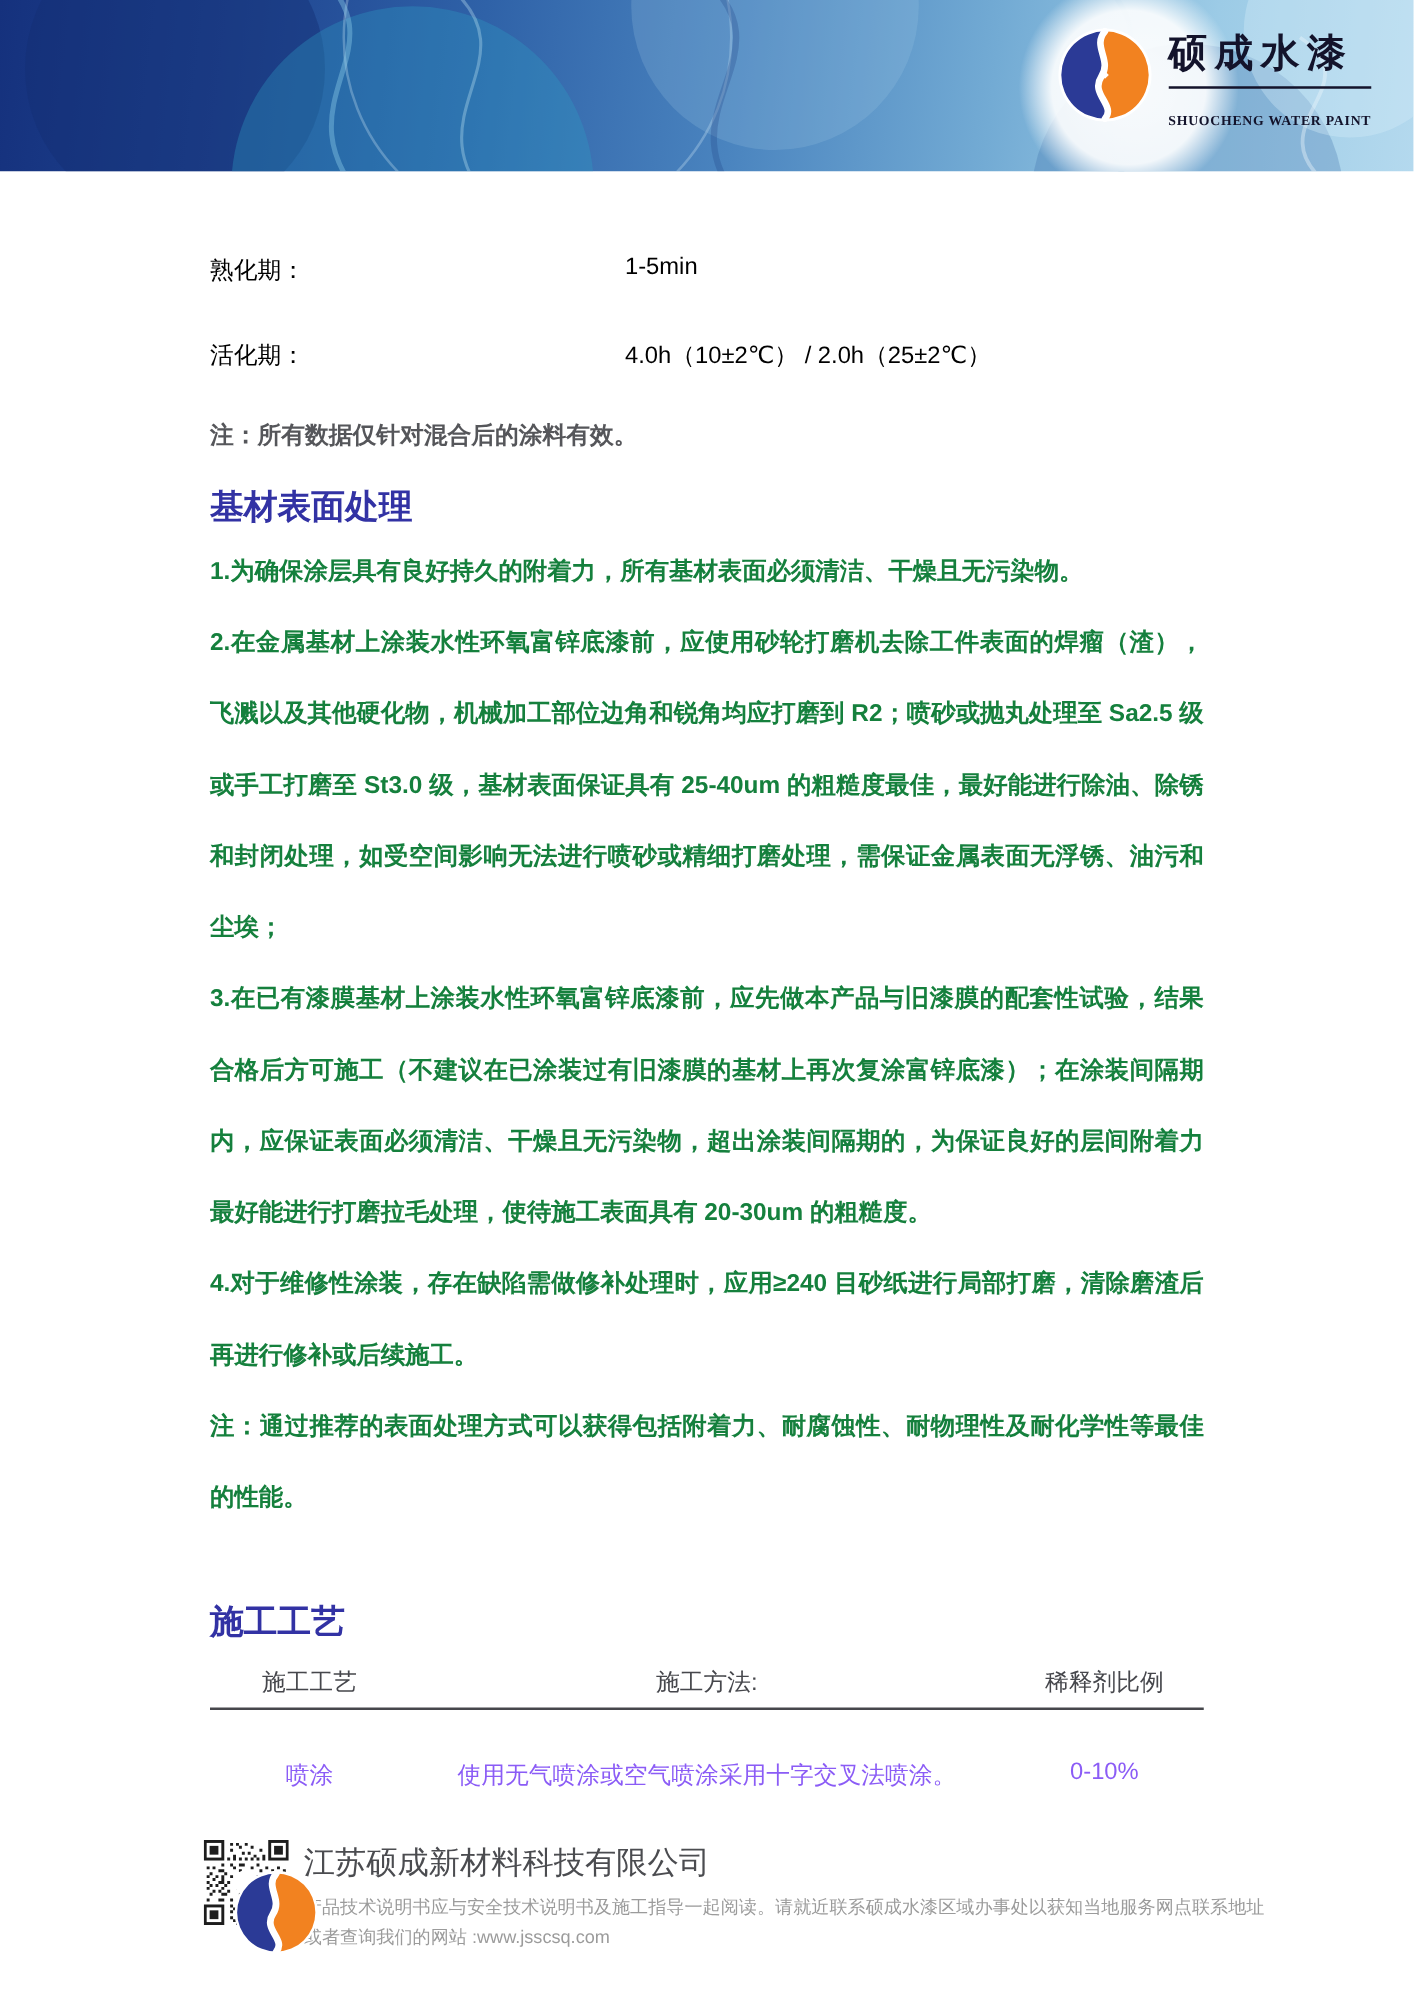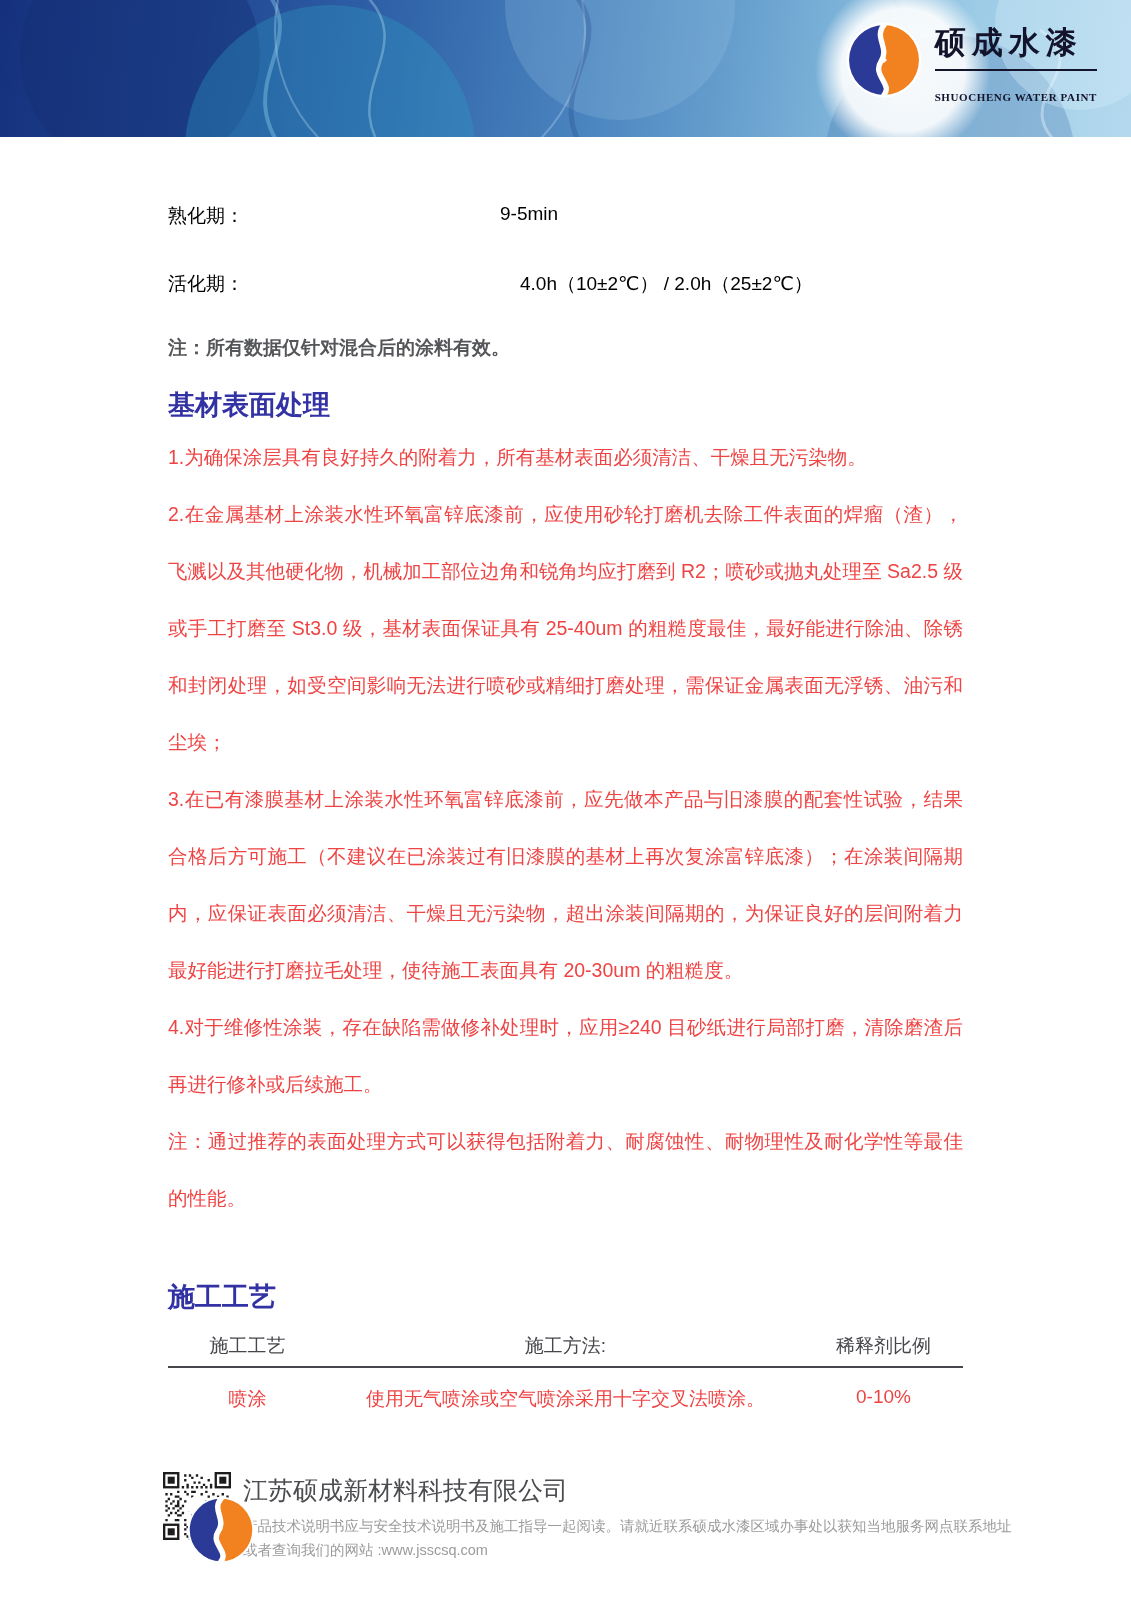--- a/index.html
+++ b/index.html
@@ -24,36 +24,36 @@
   }
   .brand-en {
     font-family:"Liberation Serif","DejaVu Serif",serif; font-weight:bold;
     font-size:11px; letter-spacing:0.6px; color:#13132b; margin-top:20px; white-space:nowrap;
   }
 
   
   .content { padding:0 168px; }
   .spec-row { display:flex; font-size:19px; color:#000000; height:24px; }
   .spec-row.first { margin-top:66px; }
-  .spec-row.second { margin-top:44px;gap:20px; }
+  .spec-row.second { margin-top:44px; }
   .spec-label { width:332px; flex:none; }
   .spec-note { margin-top:40px; font-size:19px; color:#55565a;font-weight:bold; }
 
   .sec-title { font-size:27px; font-weight:600; color:#3232a4; line-height:36px; margin:0; }
   .sec-title.surface { margin-top:26px; }
   .sec-title.process { margin-top:52px; }
 
-  .paras { margin-top:6px; font-size:19.5px; line-height:57px; color:#ef4444;
-           text-align:justify; }
+  .paras { margin-top:6px; font-size:19.5px; line-height:57px; color:#15803d;
+           text-align:justify;font-weight:bold; }
   .paras p { margin:0; }
 
   
   .ptable { margin-top:18px; font-size:19px; }
   .t-head { display:flex; color:#46474c; padding-bottom:7px; border-bottom:2px solid #46474c; }
-  .t-row  { display:flex; color:#ef4444; padding-top:18px; }
+  .t-row  { display:flex; color:#8b5cf6; padding-top:39px; }
   .c1 { width:20%; text-align:center; }
   .c2 { width:60%; text-align:center; }
   .c3 { width:20%; text-align:center; }
 
   
   .footer { position:absolute; top:1472px; left:163px; right:110px; display:flex; }
   .qr { position:relative; width:68px; height:68px; flex:none; }
   .qr svg { width:68px; height:68px; display:block; }
   .qr-logo { position:absolute; left:24px; top:24px; width:20px; height:20px; background:#fff; border-radius:50%; }
   .footer-text { margin-left:12px; padding-top:3px; }
@@ -100,21 +100,21 @@
         <div class="brand-cn">硕成水漆</div>
         <div class="brand-en">SHUOCHENG WATER PAINT</div>
       </div>
     </div>
   </div>
 
   <div class="content">
 
     <div class="spec-row first">
       <div class="spec-label">熟化期：</div>
-      <div class="spec-value">9-5min</div>
+      <div class="spec-value">1-5min</div>
     </div>
     <div class="spec-row second">
       <div class="spec-label">活化期：</div>
       <div class="spec-value">4.0h（10±2℃）  /  2.0h（25±2℃）</div>
     </div>
     <div class="spec-note">注：所有数据仅针对混合后的涂料有效。</div>
 
     <h2 class="sec-title surface">基材表面处理</h2>
 
     <div class="paras">

